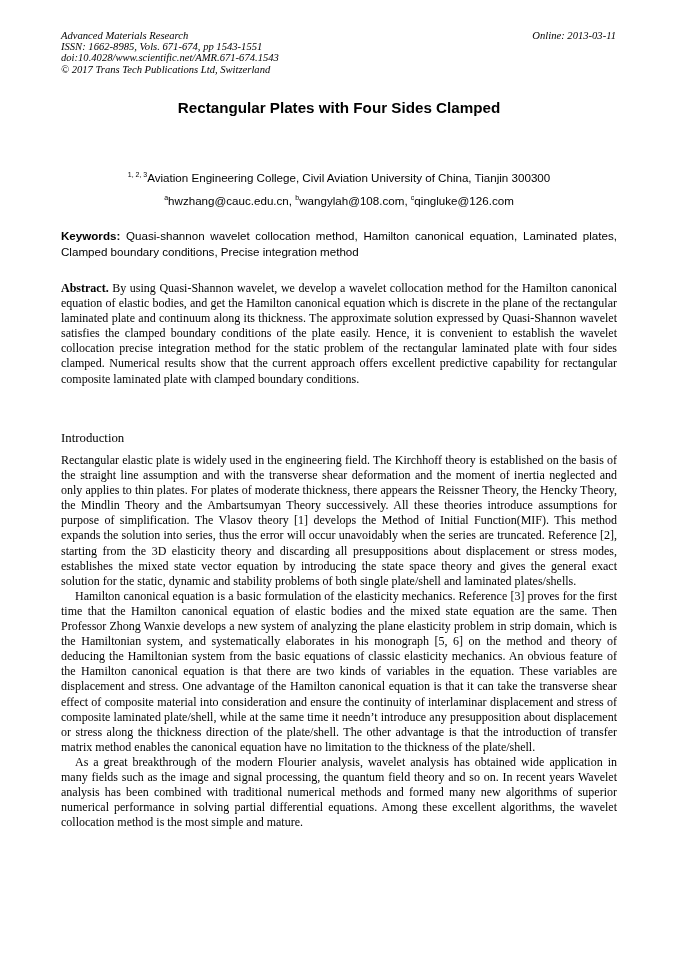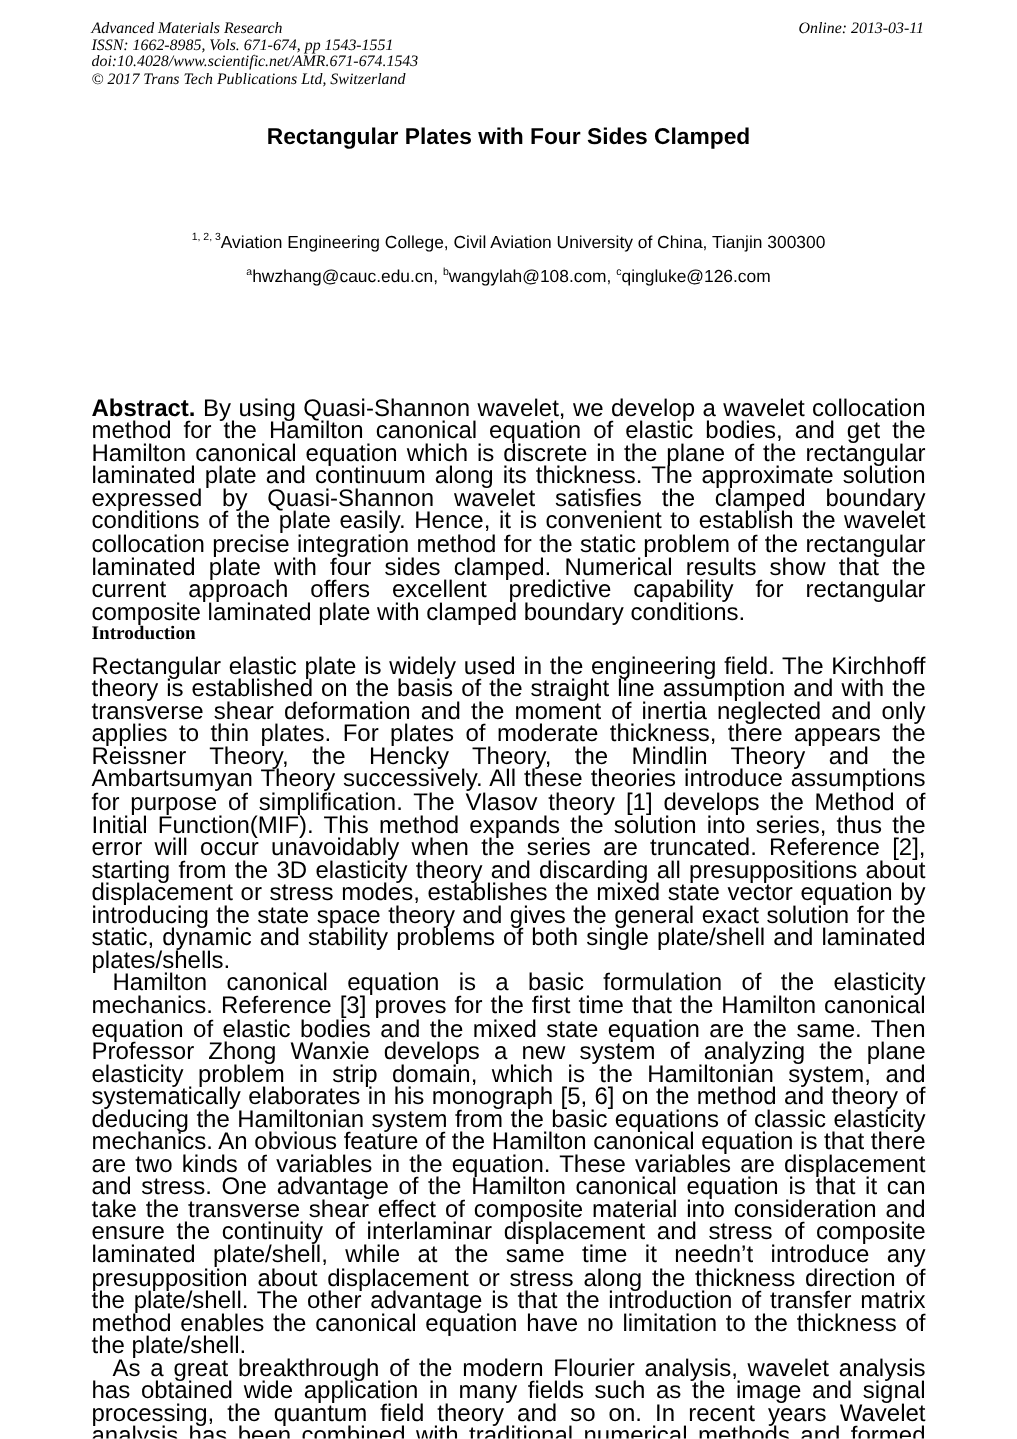--- a/index.html
+++ b/index.html
@@ -1,37 +1,37 @@
 <!DOCTYPE html>
 <html><head>
   <meta charset="utf-8">
   <style>
     html, body { margin: 0; padding: 0; background: #ffffff; }
     body { width: 678px; height: 959px; position: relative; overflow: hidden; color: #000; }
-    .page { position: absolute; left: 0; top: 0; width: 678px; height: 767px; }
+    .page { position: absolute; left: 0; top: 16px; width: 678px; height: 767px; }
 
     .header-meta { position: absolute; left: 61px; top: 14px; font-family: "Liberation Serif", serif; font-style: italic; font-size: 10.6px; line-height: 11.2px; }
     .header-meta div { white-space: nowrap; }
     .online { position: absolute; right: 62px; top: 14px; font-family: "Liberation Serif", serif; font-style: italic; font-size: 10.6px; line-height: 11.2px; white-space: nowrap; margin-left: 45px; }
 
     .title { position: absolute; left: 61px; width: 556px; top: 82px; text-align: center; font-family: "Liberation Sans", sans-serif; font-weight: bold; font-size: 15.2px; line-height: 19px; }
     .authors { position: absolute; left: 61px; width: 556px; top: 127px; text-align: center; font-family: "Liberation Sans", sans-serif; font-size: 14.6px; line-height: 18px; white-space: nowrap; }
     .affil { position: absolute; left: 61px; width: 556px; top: 155px; text-align: center; font-family: "Liberation Sans", sans-serif; font-size: 11.6px; line-height: 14px; white-space: nowrap; }
     .emails { position: absolute; left: 61px; width: 556px; top: 178px; text-align: center; font-family: "Liberation Sans", sans-serif; font-size: 11.6px; line-height: 14px; white-space: nowrap; }
     sup { font-size: 7.5px; vertical-align: 5px; line-height: 0; }
     .affil sup, .emails sup { font-size: 7px; vertical-align: 5px; }
 
     .keywords { position: absolute; left: 61px; width: 556px; top: 212px; font-family: "Liberation Sans", sans-serif; font-size: 11.6px; line-height: 15.5px; text-align: justify; }
     .keywords b { font-weight: bold; }
 
-    .body-text { font-family: Liberation Sans, sans-serif; font-size: 16px; line-height: 15.1px; text-align: justify; }
+    .body-text { font-family: Liberation Serif, serif; font-size: 12px; line-height: 15.1px; text-align: justify; }
     .abstract { position: absolute; left: 61px; width: 556px; top: 265px; }
     .abstract b { font-weight: bold; }
 
-    .section-head { position: absolute; left: 61px; top: 414px; font-family: "Liberation Serif", serif; font-weight: bold; font-size: 12.8px; line-height: 16px; }
+    .section-head { position: absolute; left: 61px; top: 414px; font-family: "Liberation Serif", serif; font-weight: normal; font-size: 12.8px; line-height: 16px; }
     .intro { position: absolute; left: 61px; width: 556px; top: 437px; }
     .intro p { margin: 0; }
     .intro p.indent { text-indent: 14px; }
   </style>
 </head>
 <body>
 
 <div class="page">
 
   <div class="header-meta">
@@ -48,20 +48,23 @@
 
 
   <div class="affil">
     <sup>1, 2, 3</sup><span>Aviation Engineering College, Civil Aviation University of China, Tianjin 300300</span>
   </div>
 
   <div class="emails">
     <sup>a</sup><span>hwzhang@cauc.edu.cn</span><span>, </span><sup>b</sup><span>wangylah@108.com</span><span>, </span><sup>c</sup><span>qingluke@126.com</span>
   </div>
 
+  <div class="keywords">
+    <b>Keywords:</b><span> Quasi-shannon wavelet collocation method, Hamilton canonical equation, Laminated plates, Clamped boundary conditions, Precise integration method</span>
+  </div>
 
   <div class="abstract body-text">
     <b>Abstract.</b><span> By using Quasi-Shannon wavelet, we develop a wavelet collocation method for the Hamilton canonical equation of elastic bodies, and get the Hamilton canonical equation which is discrete in the plane of the rectangular laminated plate and continuum along its thickness. The approximate solution expressed by Quasi-Shannon wavelet satisfies the clamped boundary conditions of the plate easily. Hence, it is convenient to establish the wavelet collocation precise integration method for the static problem of the rectangular laminated plate with four sides clamped. Numerical results show that the current approach offers excellent predictive capability for rectangular composite laminated plate with clamped boundary conditions.</span>
   </div>
 
   <div class="section-head">Introduction</div>
 
   <div class="intro body-text">
     <p>Rectangular elastic plate is widely used in the engineering field. The Kirchhoff theory is established on the basis of the straight line assumption and with the transverse shear deformation and the moment of inertia neglected and only applies to thin plates. For plates of moderate thickness, there appears the Reissner Theory, the Hencky Theory, the Mindlin Theory and the Ambartsumyan Theory successively. All these theories introduce assumptions for purpose of simplification. The Vlasov theory [1] develops the Method of Initial Function(MIF). This method expands the solution into series, thus the error will occur unavoidably when the series are truncated. Reference [2], starting from the 3D elasticity theory and discarding all presuppositions about displacement or stress modes, establishes the mixed state vector equation by introducing the state space theory and gives the general exact solution for the static, dynamic and stability problems of both single plate/shell and laminated plates/shells.</p>
     <p class="indent">Hamilton canonical equation is a basic formulation of the elasticity mechanics. Reference [3] proves for the first time that the Hamilton canonical equation of elastic bodies and the mixed state equation are the same. Then Professor Zhong Wanxie develops a new system of analyzing the plane elasticity problem in strip domain, which is the Hamiltonian system, and systematically elaborates in his monograph [5, 6] on the method and theory of deducing the Hamiltonian system from the basic equations of classic elasticity mechanics. An obvious feature of the Hamilton canonical equation is that there are two kinds of variables in the equation. These variables are displacement and stress. One advantage of the Hamilton canonical equation is that it can take the transverse shear effect of composite material into consideration and ensure the continuity of interlaminar displacement and stress of composite laminated plate/shell, while at the same time it needn’t introduce any presupposition about displacement or stress along the thickness direction of the plate/shell. The other advantage is that the introduction of transfer matrix method enables the canonical equation have no limitation to the thickness of the plate/shell.</p>

